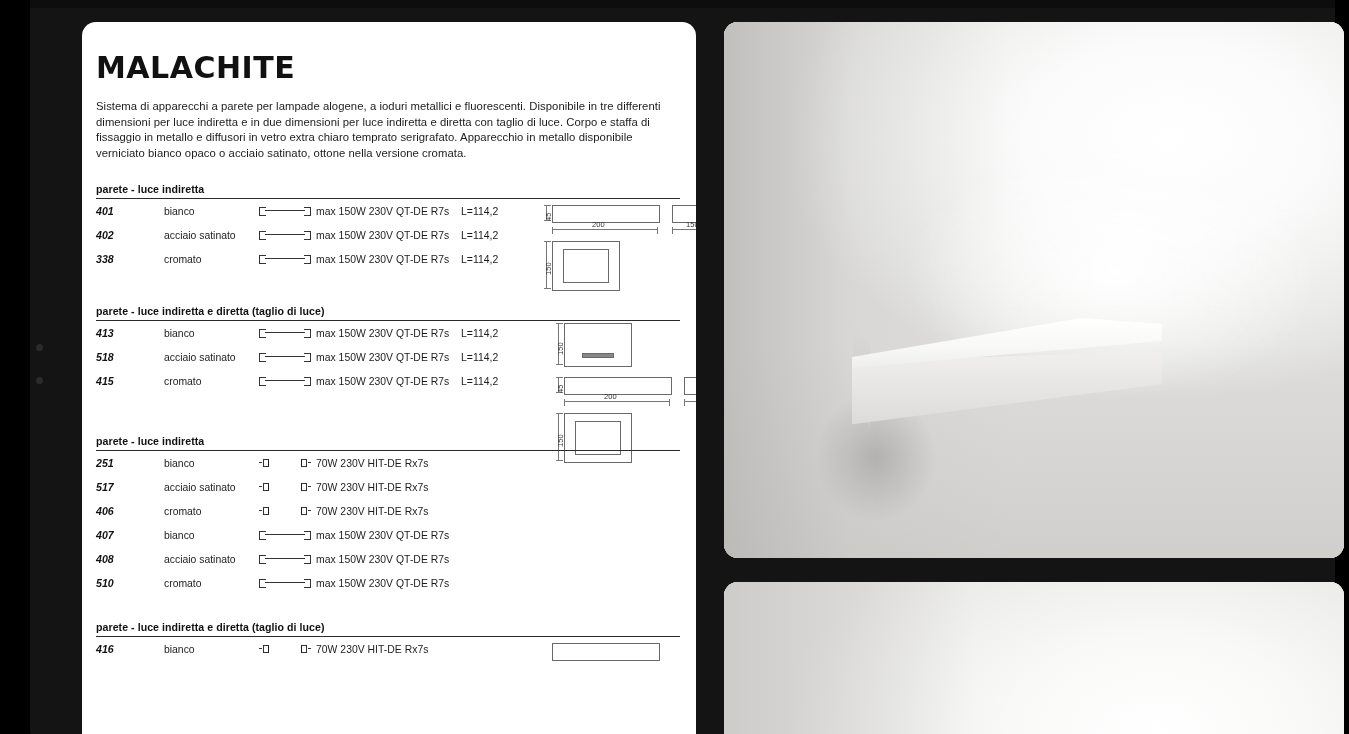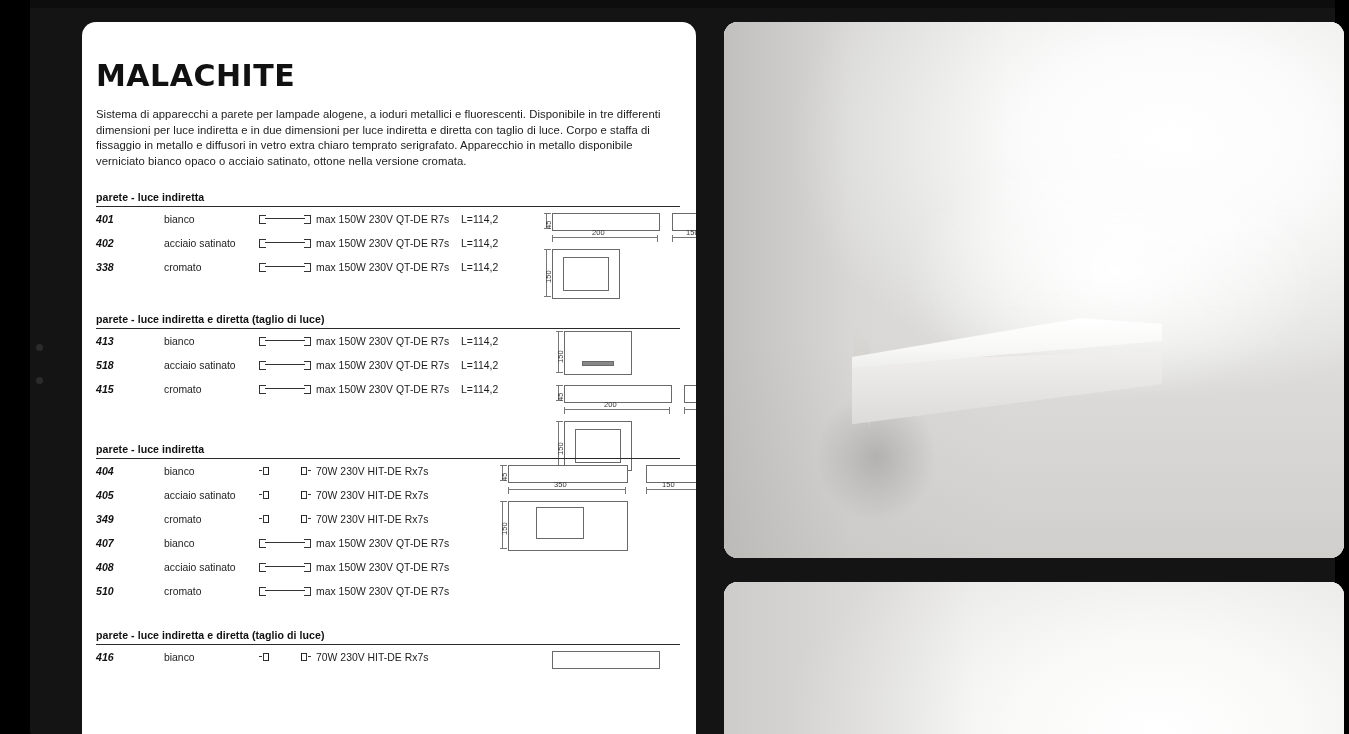--- a/index.html
+++ b/index.html
@@ -63,21 +63,21 @@
     left: 14px;
     top: 20px;
     width: 586px;
   }
   .title {
     font-family: "DejaVu Sans", sans-serif;
     font-size: 30px;
     font-weight: bold;
     letter-spacing: 0.5px;
     color: #111;
-    margin: 16px 0 14px 0;
+    margin: 8px 0 14px 0;
   }
   .intro {
     font-size: 11.3px;
     line-height: 15.5px;
     color: #1c1c1c;
     width: 584px;
     margin: 0 0 22px 0;
     letter-spacing: 0.05px;
   }
   .badges {
@@ -453,49 +453,49 @@
             <div class="dwg-box" style="left:71px; top:98px; width:44px; height:32px;"></div>
             <div class="dim-vline" style="left:54px; top:90px; height:48px;"></div>
             <div class="dwg-label vert" style="left:52px; top:124px;">150</div>
           </div>
         </div>
 
         <div class="group" style="position:relative; margin-bottom:26px;">
           <div class="group-title">parete - luce indiretta</div>
           <div class="rows">
             <div class="row">
-              <span class="c-code">404</span>
+              <span class="c-code">251</span>
               <span class="c-finish">bianco</span>
               <span class="c-lamp-icon">
                 <span class="lampsym dashed">
                     <span class="tick1"></span>
                     <span class="capL"></span>
                     <span class="capR"></span>
                     <span class="tick2"></span>
                   </span>
               </span>
               <span class="c-spec">70W 230V HIT-DE Rx7s</span>
               <span class="c-len"></span>
             </div>
             <div class="row">
-              <span class="c-code">405</span>
+              <span class="c-code">517</span>
               <span class="c-finish">acciaio satinato</span>
               <span class="c-lamp-icon">
                 <span class="lampsym dashed">
                     <span class="tick1"></span>
                     <span class="capL"></span>
                     <span class="capR"></span>
                     <span class="tick2"></span>
                   </span>
               </span>
               <span class="c-spec">70W 230V HIT-DE Rx7s</span>
               <span class="c-len"></span>
             </div>
             <div class="row">
-              <span class="c-code">349</span>
+              <span class="c-code">406</span>
               <span class="c-finish">cromato</span>
               <span class="c-lamp-icon">
                 <span class="lampsym dashed">
                     <span class="tick1"></span>
                     <span class="capL"></span>
                     <span class="capR"></span>
                     <span class="tick2"></span>
                   </span>
               </span>
               <span class="c-spec">70W 230V HIT-DE Rx7s</span>
@@ -535,35 +535,20 @@
                     <span class="capL"></span>
                     <span class="bar"></span>
                     <span class="capR"></span>
                   </span>
               </span>
               <span class="c-spec">max 150W 230V QT-DE R7s</span>
               <span class="c-len"></span>
             </div>
           </div>
 
-          <div style="position:absolute; left:394px; top:22px; width:200px; height:100px;">
-            <div class="dwg-box" style="left:18px; top:0; width:118px; height:16px;"></div>
-            <div class="dwg-box" style="left:156px; top:0; width:54px; height:16px;"></div>
-            <div class="dim-vline" style="left:12px; top:0; height:16px;"></div>
-            <div class="dwg-label vert" style="left:10px; top:16px;">45</div>
-            <div class="dim-line" style="left:18px; top:24px; width:118px;"></div>
-            <div class="dwg-label" style="left:64px; top:15px;">350</div>
-            <div class="dim-line" style="left:156px; top:24px; width:54px;"></div>
-            <div class="dwg-label" style="left:172px; top:15px;">150</div>
-
-            <div class="dwg-box" style="left:18px; top:36px; width:118px; height:48px;"></div>
-            <div class="dwg-box" style="left:46px; top:42px; width:46px; height:30px;"></div>
-            <div class="dim-vline" style="left:12px; top:36px; height:48px;"></div>
-            <div class="dwg-label vert" style="left:10px; top:70px;">150</div>
-          </div>
         </div>
 
         <div class="group" style="position:relative;">
           <div class="group-title">parete - luce indiretta e diretta (taglio di luce)</div>
           <div class="rows">
             <div class="row">
               <span class="c-code">416</span>
               <span class="c-finish">bianco</span>
               <span class="c-lamp-icon">
                 <span class="lampsym dashed">

